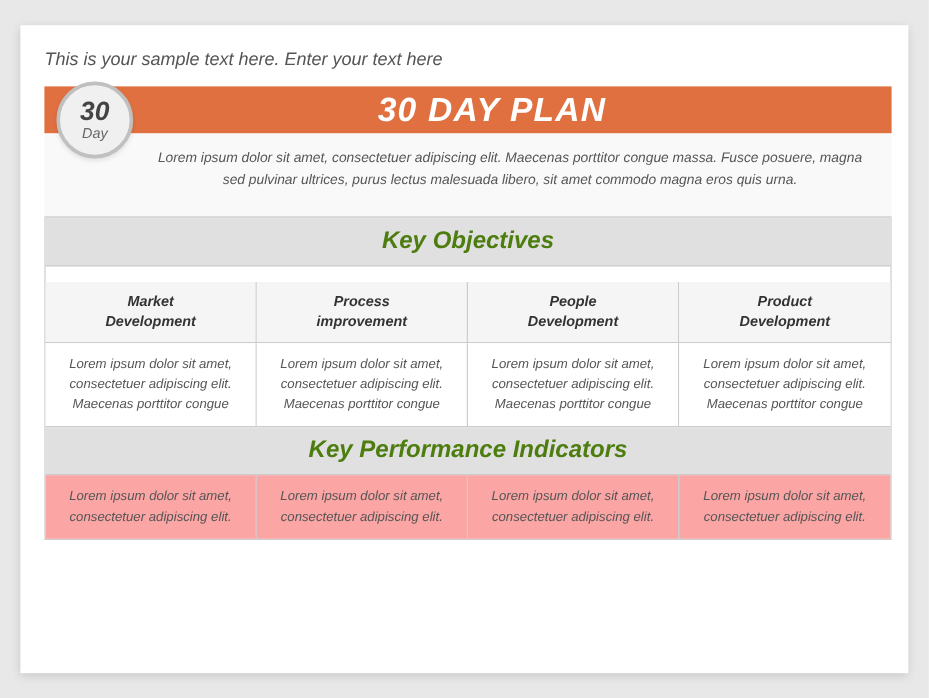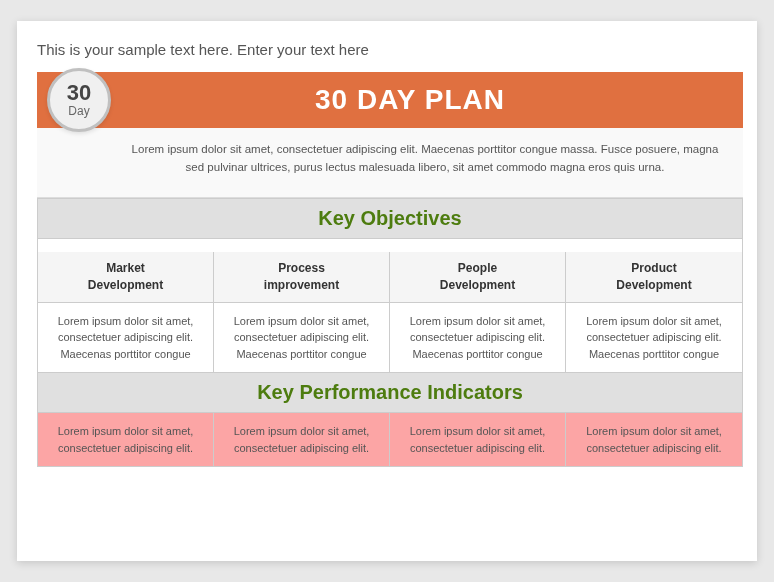--- a/index.html
+++ b/index.html
@@ -12,33 +12,34 @@
       min-height: 582px;
       width: 774px;
     }
     .slide-container {
       background: #ffffff;
       width: 740px;
       min-height: 540px;
       padding: 18px 14px 20px 20px;
       box-shadow: 0 2px 8px rgba(0,0,0,0.15);
       position: relative;
+      font-style: italic;
     }
     .sample-text {
       font-size: 15px;
       color: #555;
       text-align: left;
       margin-bottom: 14px;
       margin-top: 2px;
     }
     .header-section {
       display: flex;
       align-items: center;
       background: #e07040;
-      height: 56px;
+      height: 39px;
       position: relative;
       margin-bottom: 0;
     }
     .day-circle {
       width: 64px;
       height: 64px;
       border-radius: 50%;
       background: #f0f0f0;
       border: 3px solid #c0c0c0;
       display: flex;

